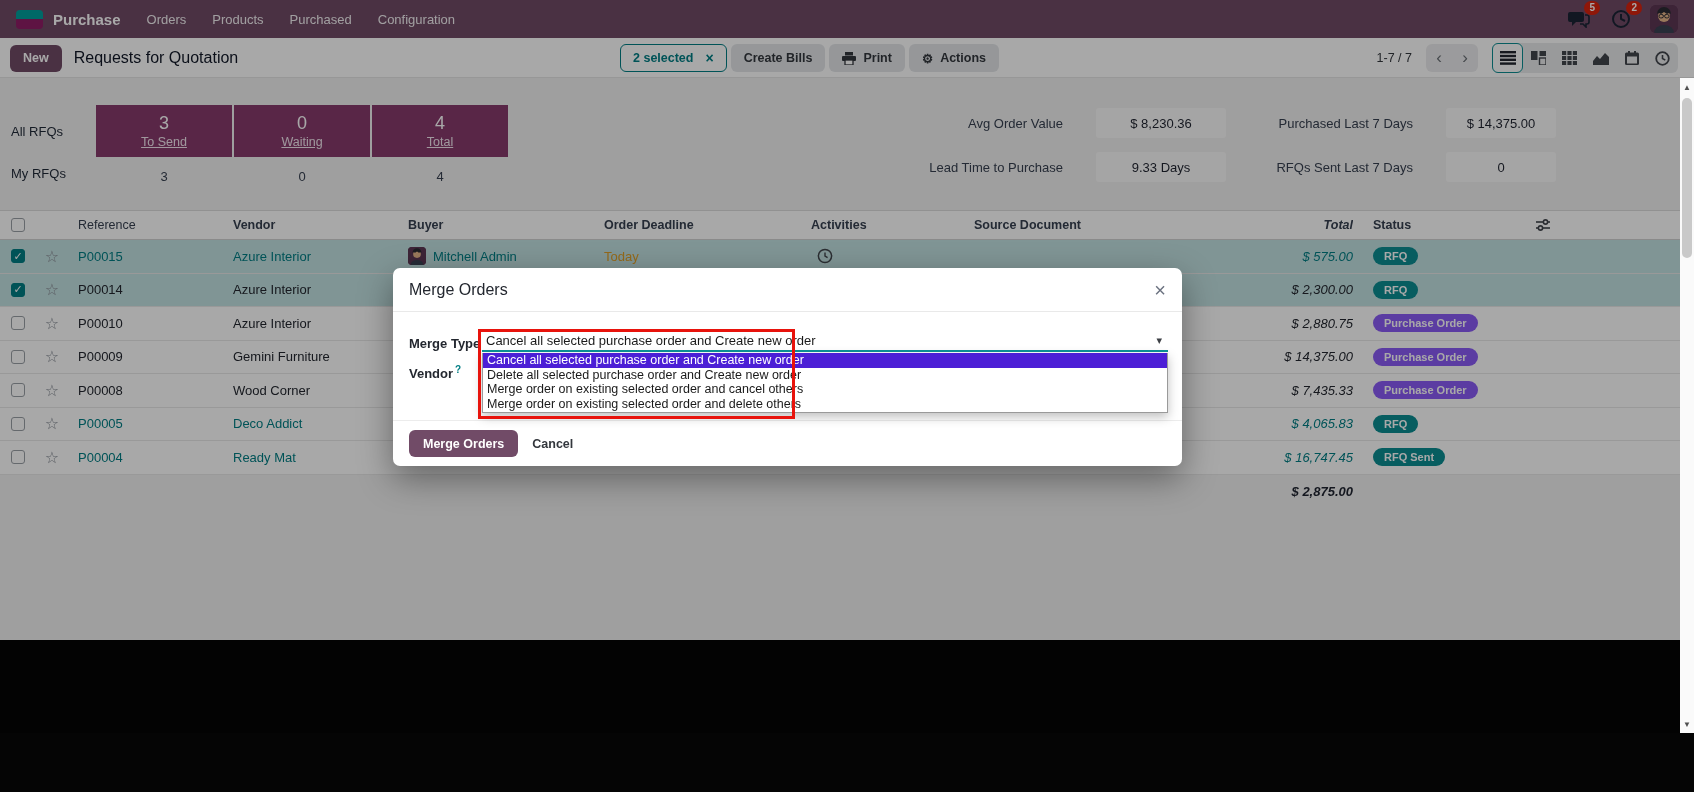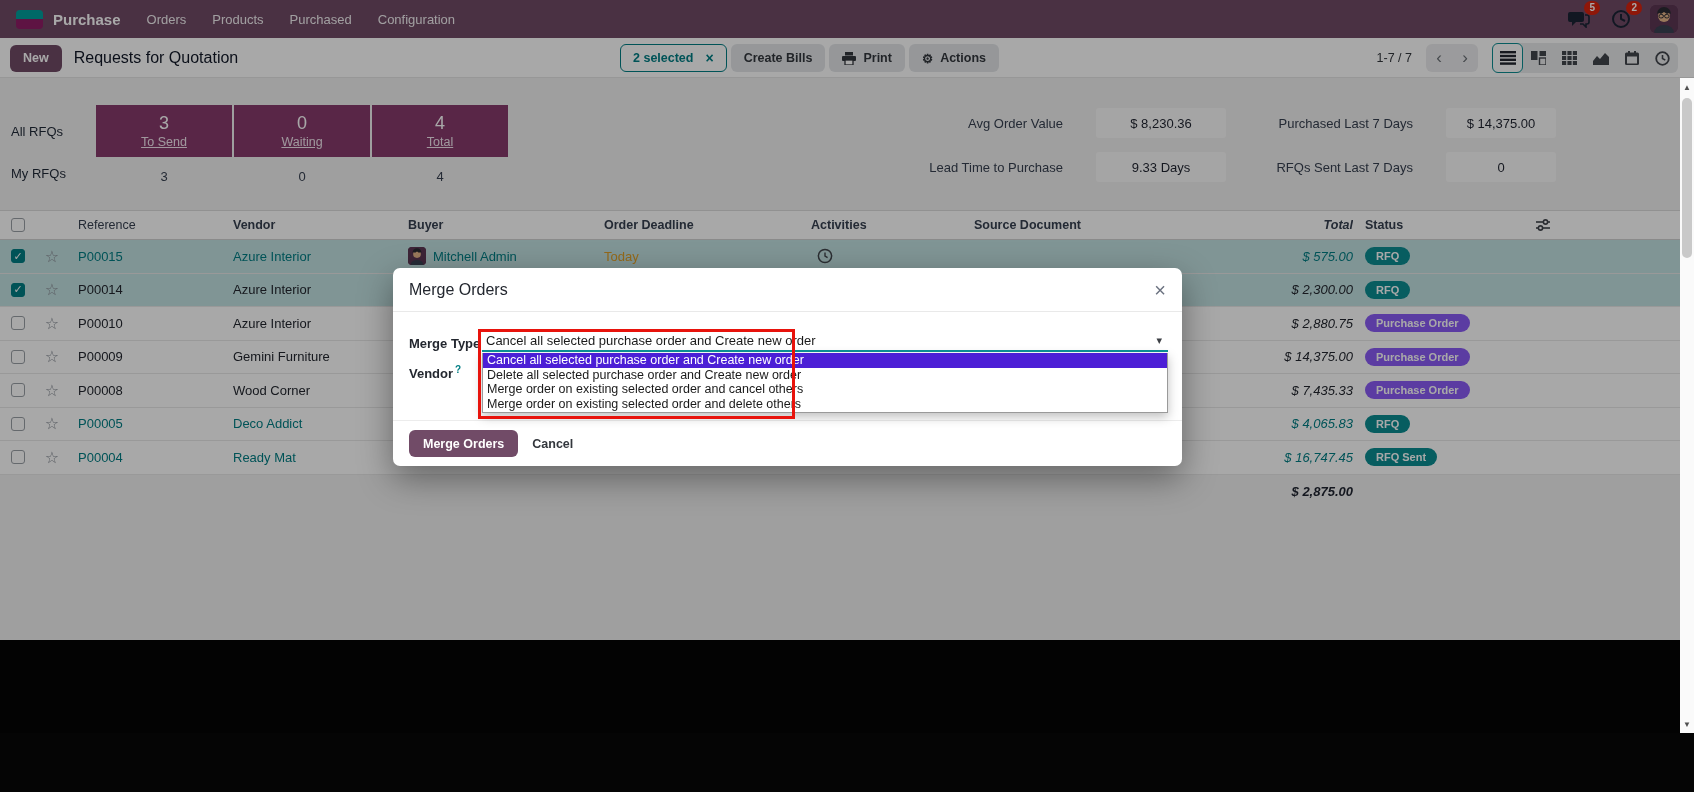--- a/index.html
+++ b/index.html
@@ -64,21 +64,21 @@
   .listview { position:absolute; left:0; top:210px; width:1680px; }
   .tgrid { display:grid; grid-template-columns:36px 32px 165px 175px 196px 207px 163px 260px 119px 175px 1fr;
            align-items:center; }
   .thead { background:#fff; height:30px; border-top:1px solid #dcdcdc; border-bottom:1px solid #d2d2d2;
            font-size:12.5px; font-weight:bold; color:#374151; }
   .trow { background:#fff; height:33.5px; border-bottom:1px solid #e8e8e8; font-size:13px; color:#23272f; cursor:pointer; }
   .trow.selected { background:#c3e2e2; }
   .tfoot { height:34px; font-size:13px; }
   .cell { overflow:hidden; white-space:nowrap; }
   .c-ref, .th-ref { padding-left:10px; font-weight:500; }
-  .c-status, .th-status { padding-left:12px; }
+  .c-status, .th-status { padding-left:20px; }
   .c-total, .th-total { text-align:right;font-style:italic; }
   .c-check, .c-star { display:flex; justify-content:center; }
   .accent-teal .c-ref, .accent-teal .c-vendor, .accent-teal .c-total { color:#017E84; }
   .buyer-wrap { display:flex; align-items:center; gap:7px; color:#017E84; }
   .row-avatar { width:18px; height:18px; border-radius:4px; overflow:hidden; background:#5d3754; flex:0 0 auto; }
   .c-deadline { color:#E0A029; font-weight:500; }
   .cb { width:14px; height:14px; border:1px solid #9aa0a6; border-radius:3px; background:#fff; display:flex;
         align-items:center; justify-content:center; font-size:11px; color:#fff; cursor:pointer; }
   .cb.checked { background:#017E84; border-color:#017E84; }
   .star { font-size:16px; color:#8a8f98; cursor:pointer; }

